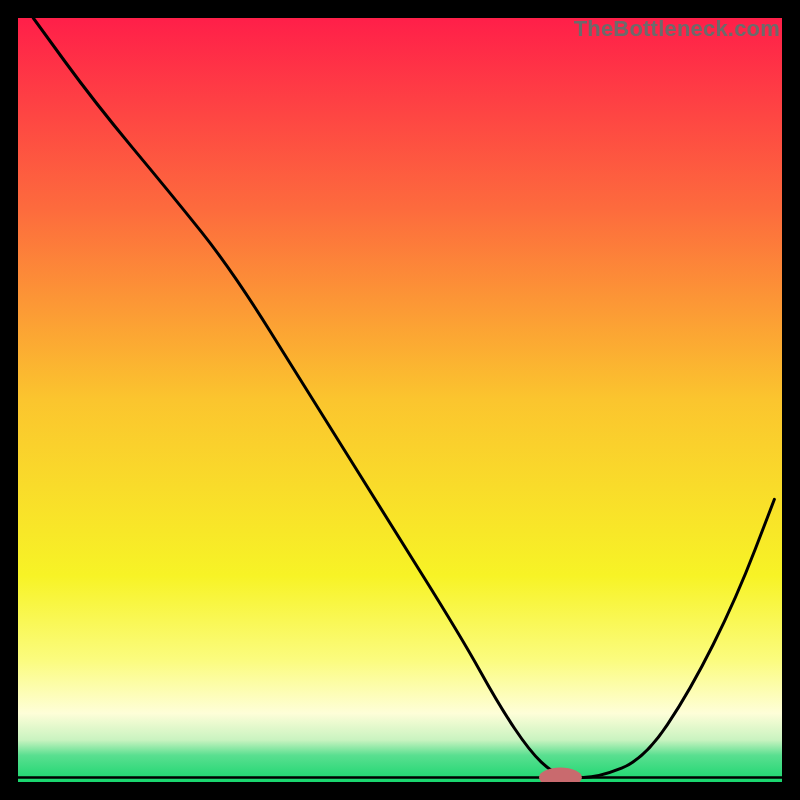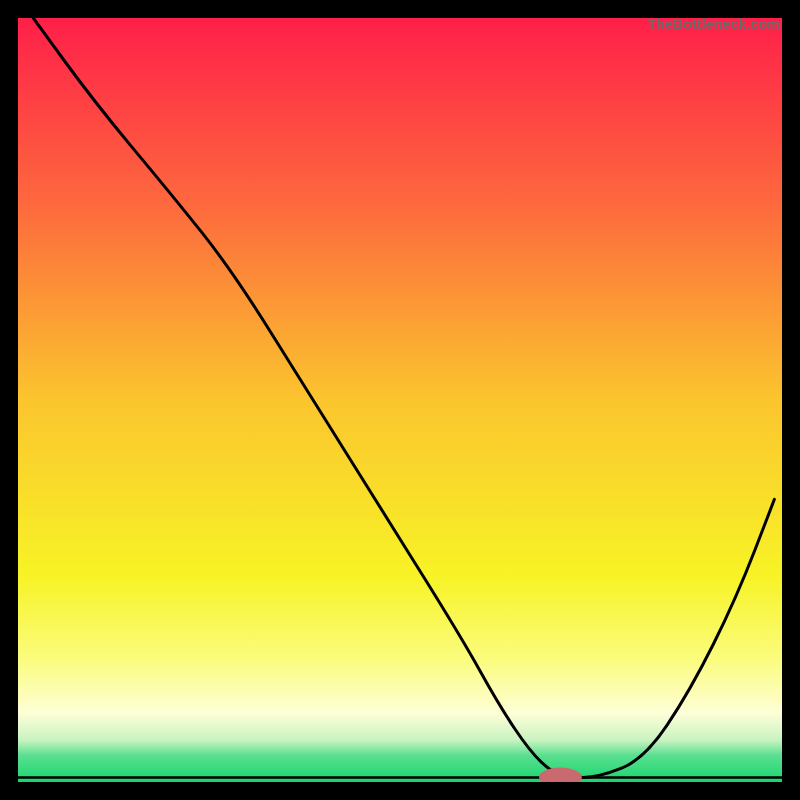--- a/index.html
+++ b/index.html
@@ -23,21 +23,21 @@
     left: 0;
     top: 0;
     width: 764px;
     height: 764px;
   }
   .watermark {
     position: absolute;
     top: -2px;
     right: 2px;
     font-family: Arial, Helvetica, sans-serif;
-    font-size: 14px;
+    font-size: 22px;
     font-weight: 600;
     color: #6b6b6b;
     letter-spacing: 0.2px;
     user-select: none;
   }
   svg {
     display: block;
   }
 </style>
 </head>

